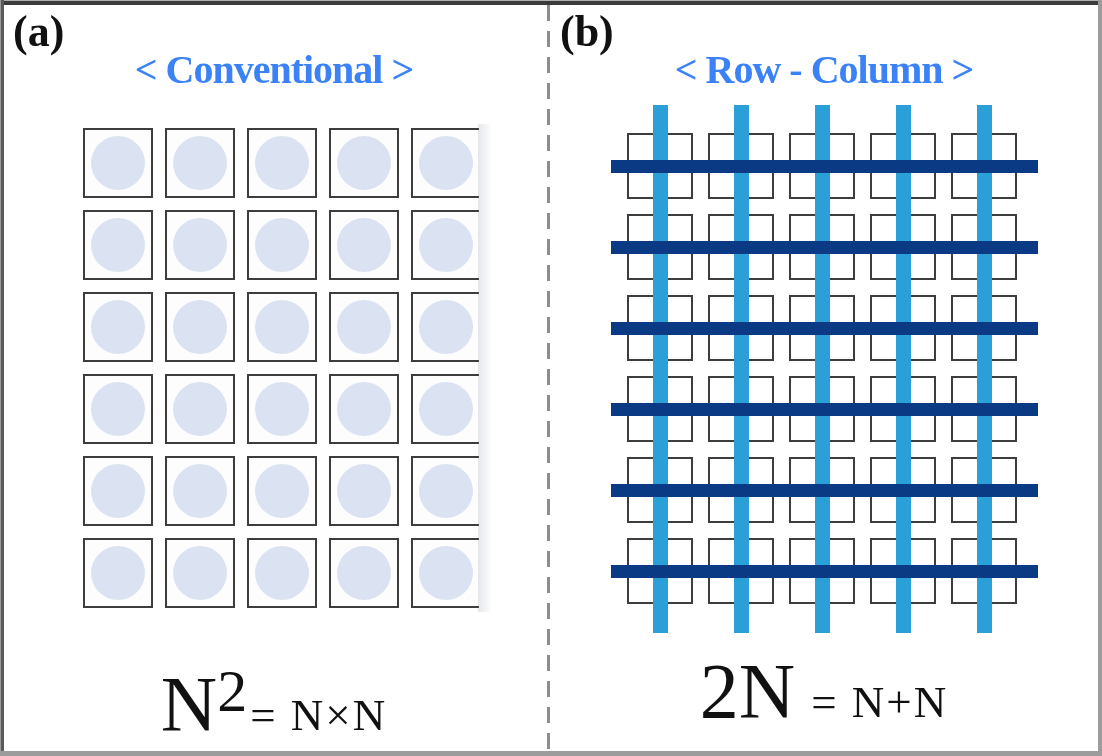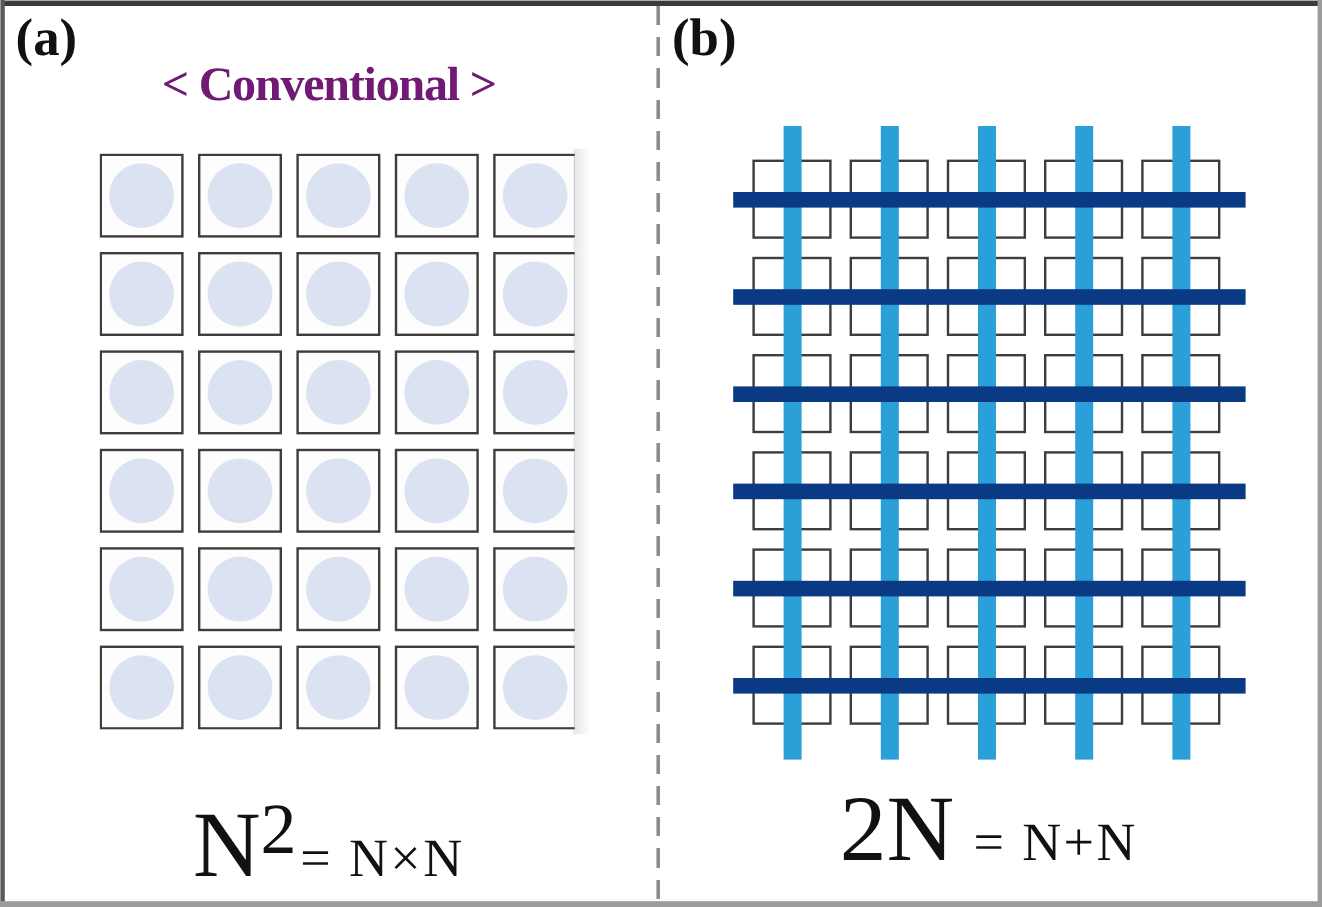--- a/index.html
+++ b/index.html
@@ -14,21 +14,21 @@
     background:linear-gradient(to right,#9a9a9a 0 1px,#5a5a5a 1px 100%);}
   .frame-right{position:absolute;right:0;top:0;width:4px;height:756px;background:#9c9c9c;}
   .frame-bottom{position:absolute;left:0;bottom:0;width:1102px;height:5px;background:#9c9c9c;}
   
   .divider{position:absolute;left:547px;top:5px;width:3px;height:746px;
     background:repeating-linear-gradient(to bottom,var(--divider,#8c8c8c) 0 16px,transparent 16px 26px);}
   
   .panel-label{position:absolute;top:8px;font-size:44px;font-weight:bold;color:#111;line-height:1.1;}
   .label-a{left:13px;}
   .label-b{left:560px;}
-  .panel-title{position:absolute;top:46px;font-size:40px;font-weight:bold;color:#701a75;
+  .panel-title{position:absolute;top:46px;font-size:40px;font-weight:bold;color:#3b82f6;
     text-align:center;letter-spacing:-1px;white-space:nowrap;}
   .title-a{left:54px;width:440px;}
   .title-b{left:614px;width:420px;}
   
   .grid-a{position:absolute;left:83px;top:128px;width:396px;display:grid;gap:12px;overflow:hidden;}
   .cell-a{width:70px;height:70px;box-sizing:border-box;border:2px solid var(--sq-border,#3d3d3d);
     background:#fdfdfe;display:flex;align-items:center;justify-content:center;}
   .disc{width:54px;height:54px;border-radius:50%;background:var(--circle,#dbe3f2);}
   .fade-a{position:absolute;left:478px;top:124px;width:14px;height:488px;
     background:linear-gradient(to right,rgba(120,130,150,0.20),rgba(255,255,255,0));}
@@ -152,20 +152,21 @@
       <div class="cell-a">
         <div class="disc"></div>
       </div>
     </div>
   <div class="fade-a"></div>
   <div class="formula formula-a">
     <span class="f-big">N</span><span class="f-sup">2</span><span class="f-small">= N×N</span>
   </div>
 
   <div class="panel-label label-b">(b)</div>
+  <div class="panel-title title-b">&lt; Row - Column &gt;</div>
   <div class="diagram-b" id="diagram-b">
       <div class="sq-b" style="left: 16px; top: 28px;"></div>
       <div class="sq-b" style="left: 97px; top: 28px;"></div>
       <div class="sq-b" style="left: 178px; top: 28px;"></div>
       <div class="sq-b" style="left: 259px; top: 28px;"></div>
       <div class="sq-b" style="left: 340px; top: 28px;"></div>
       <div class="sq-b" style="left: 16px; top: 109px;"></div>
       <div class="sq-b" style="left: 97px; top: 109px;"></div>
       <div class="sq-b" style="left: 178px; top: 109px;"></div>
       <div class="sq-b" style="left: 259px; top: 109px;"></div>

